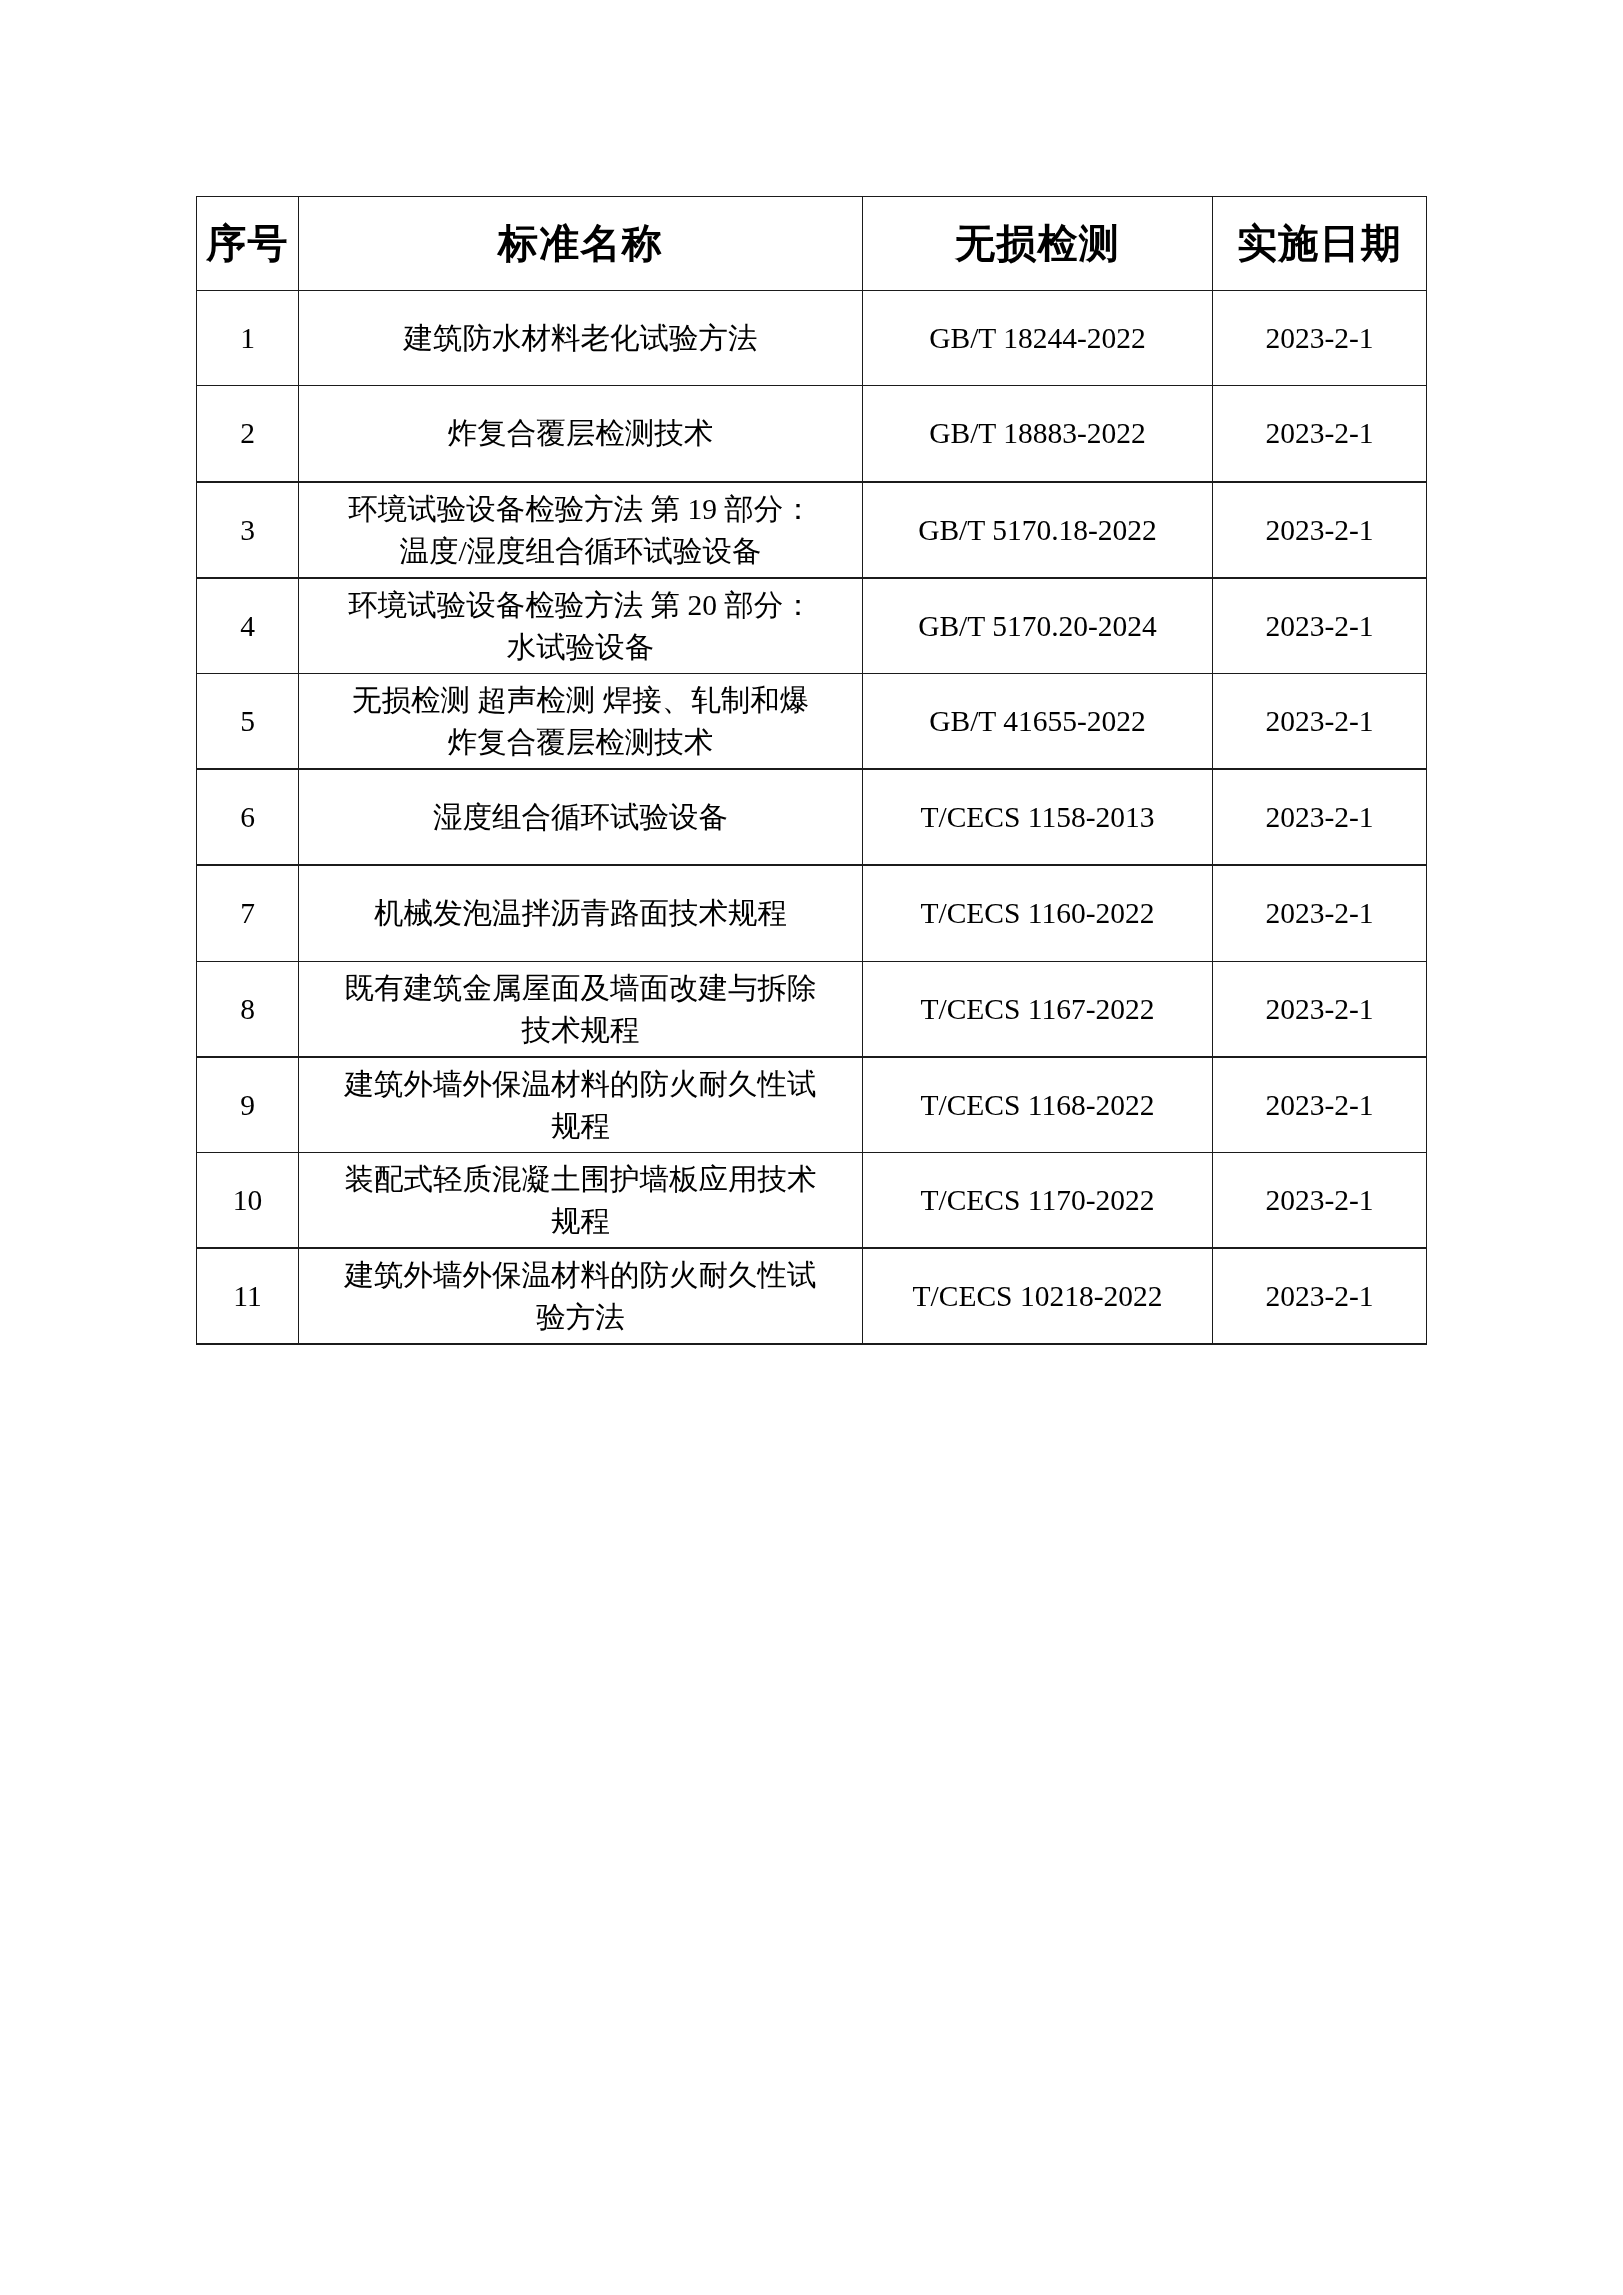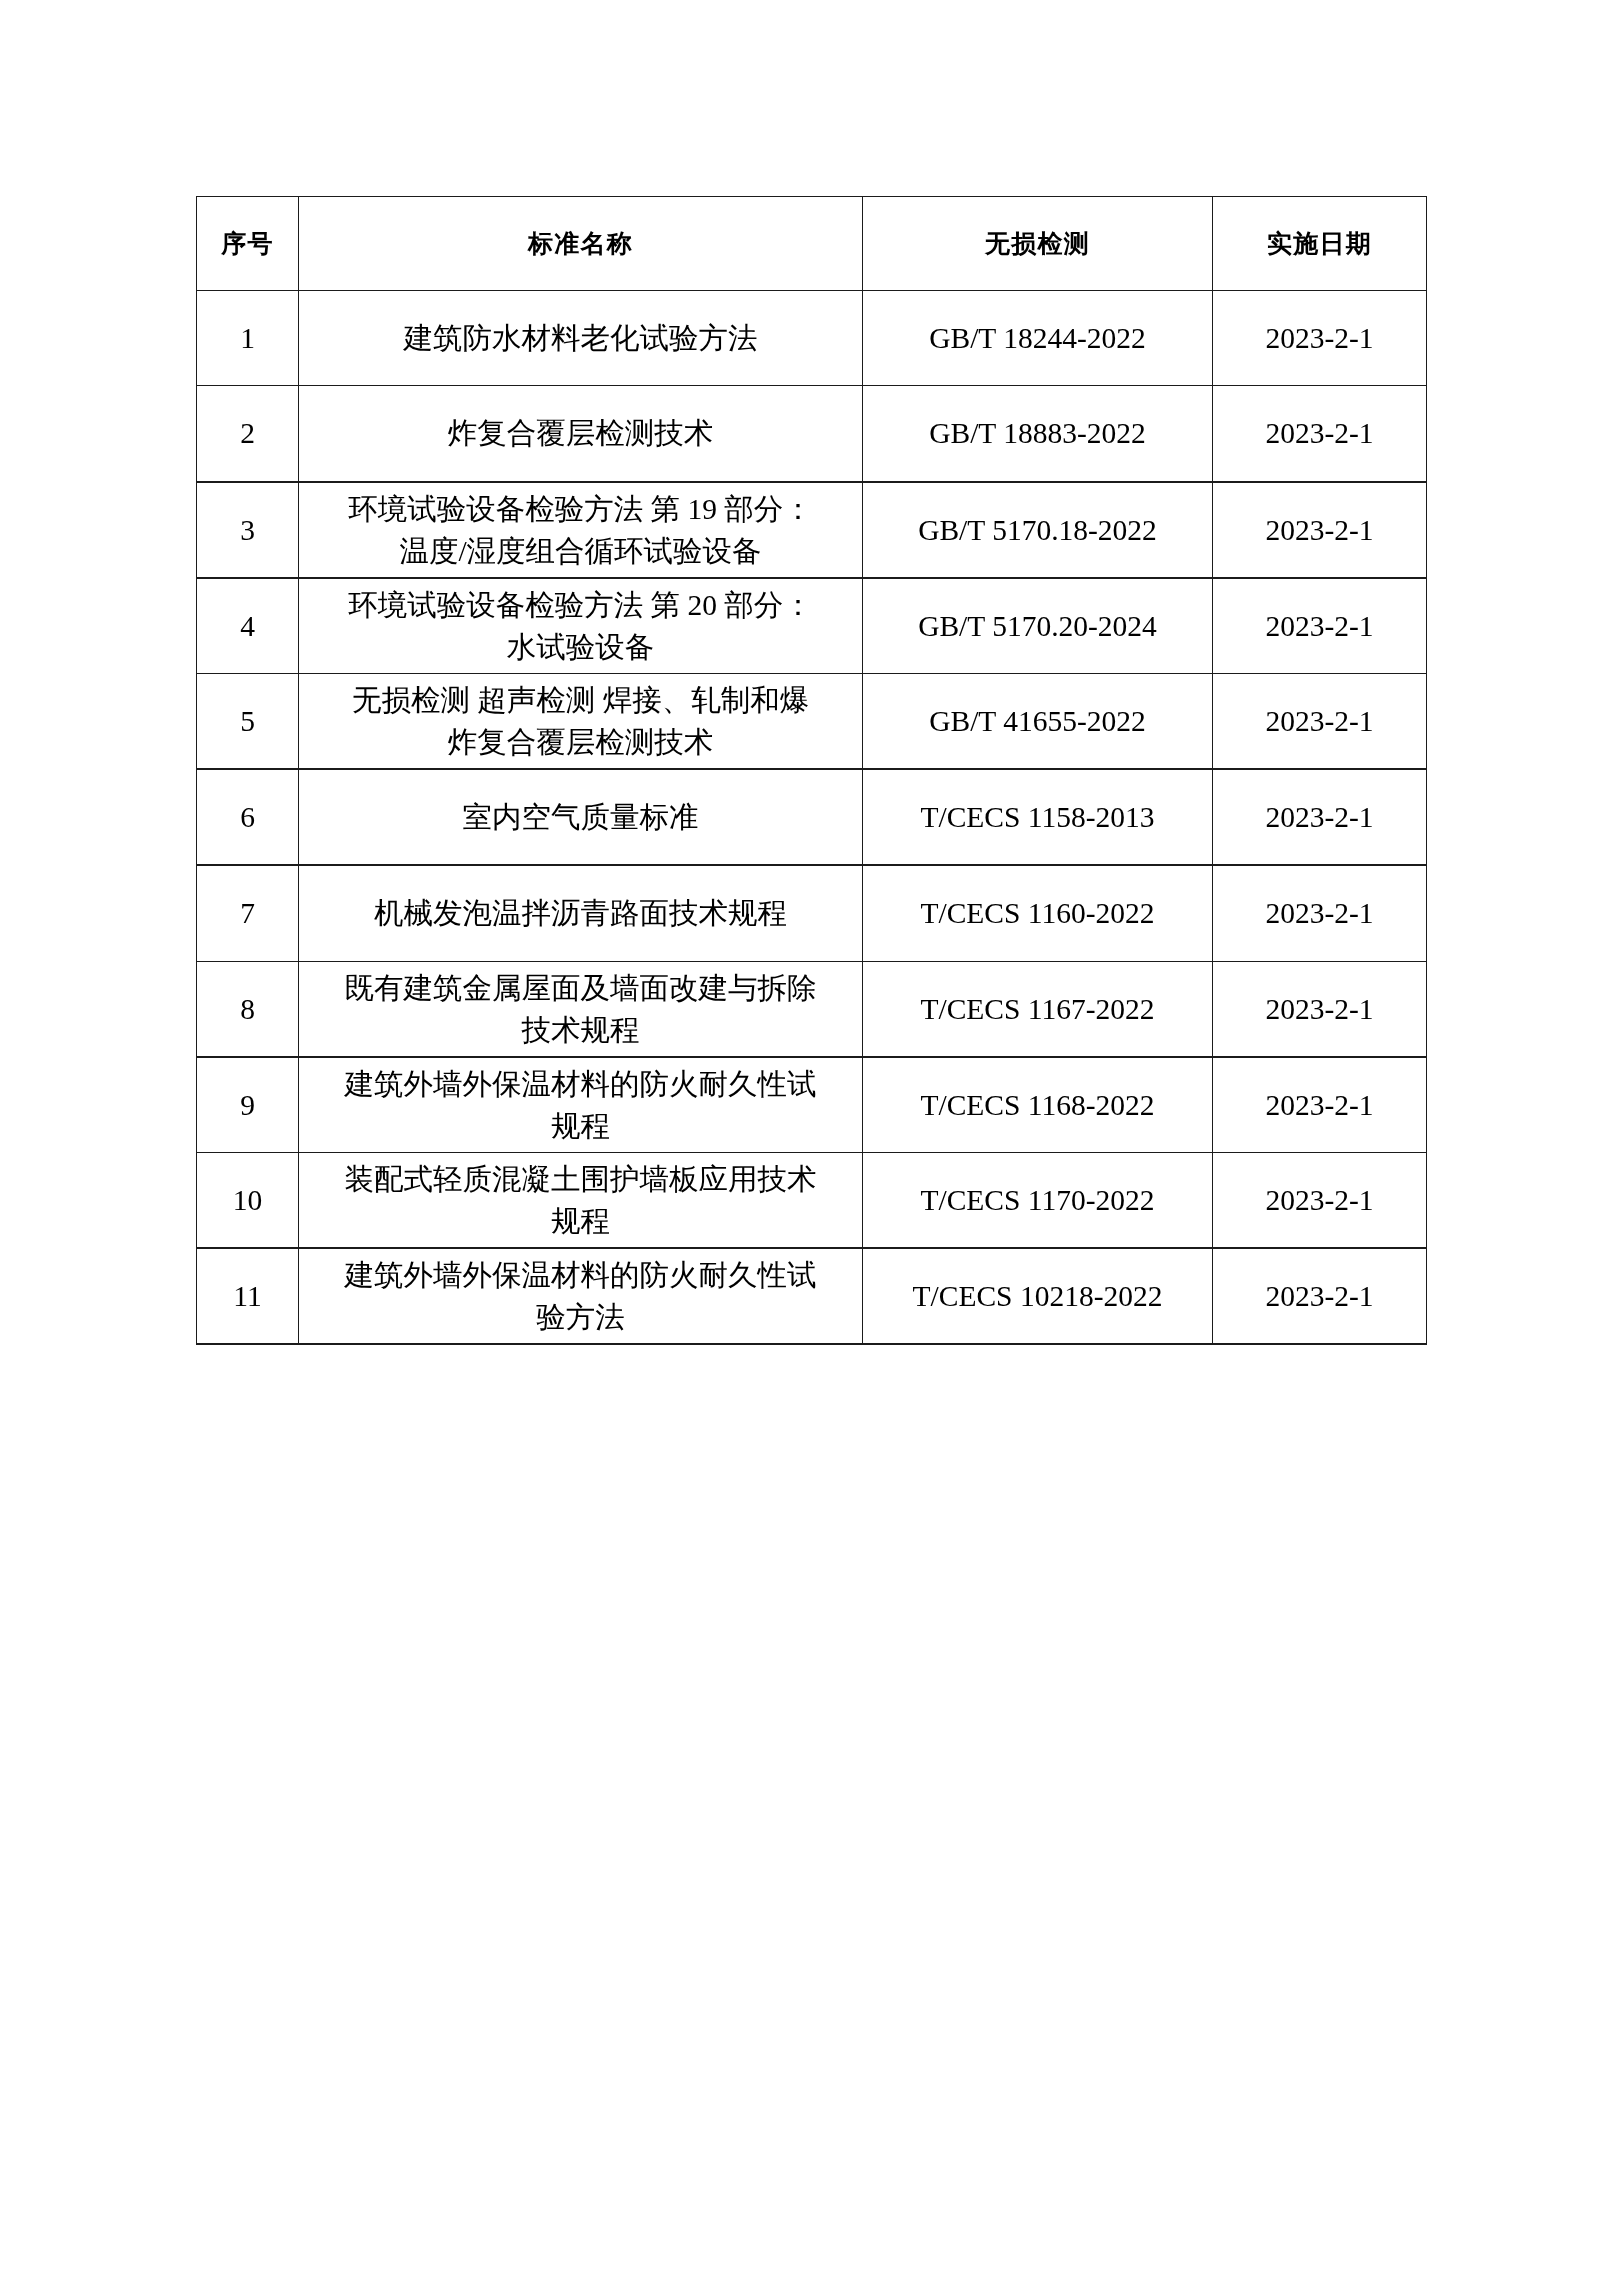--- a/index.html
+++ b/index.html
@@ -30,21 +30,21 @@
   .standards-table th,
   .standards-table td {
     border: 1.3px solid #1b1b1b;
     text-align: center;
     vertical-align: middle;
     padding: 2.6px 7.9px;
     overflow: hidden;
   }
   .standards-table thead th {
     height: 88px;
-    font-size: 25px;
+    font-size: 40px;
     font-weight: bold;
     letter-spacing: 1.3px;
   }
   .standards-table tbody td {
     height: 89px;
     font-size: 29.5px;
     line-height: 42px;
   }
   .cell-name {
     white-space: pre-line;
@@ -113,21 +113,21 @@
       </tr>
       <tr>
         <td class="cell-index">5</td>
         <td class="cell-name">无损检测 超声检测 焊接、轧制和爆
 炸复合覆层检测技术</td>
         <td class="cell-code">GB/T 41655-2022</td>
         <td class="cell-date">2023-2-1</td>
       </tr>
       <tr>
         <td class="cell-index">6</td>
-        <td class="cell-name">室内空气质量标准</td>
+        <td class="cell-name">湿度组合循环试验设备</td>
         <td class="cell-code">T/CECS 1158-2013</td>
         <td class="cell-date">2023-2-1</td>
       </tr>
       <tr>
         <td class="cell-index">7</td>
         <td class="cell-name">机械发泡温拌沥青路面技术规程</td>
         <td class="cell-code">T/CECS 1160-2022</td>
         <td class="cell-date">2023-2-1</td>
       </tr>
       <tr>

